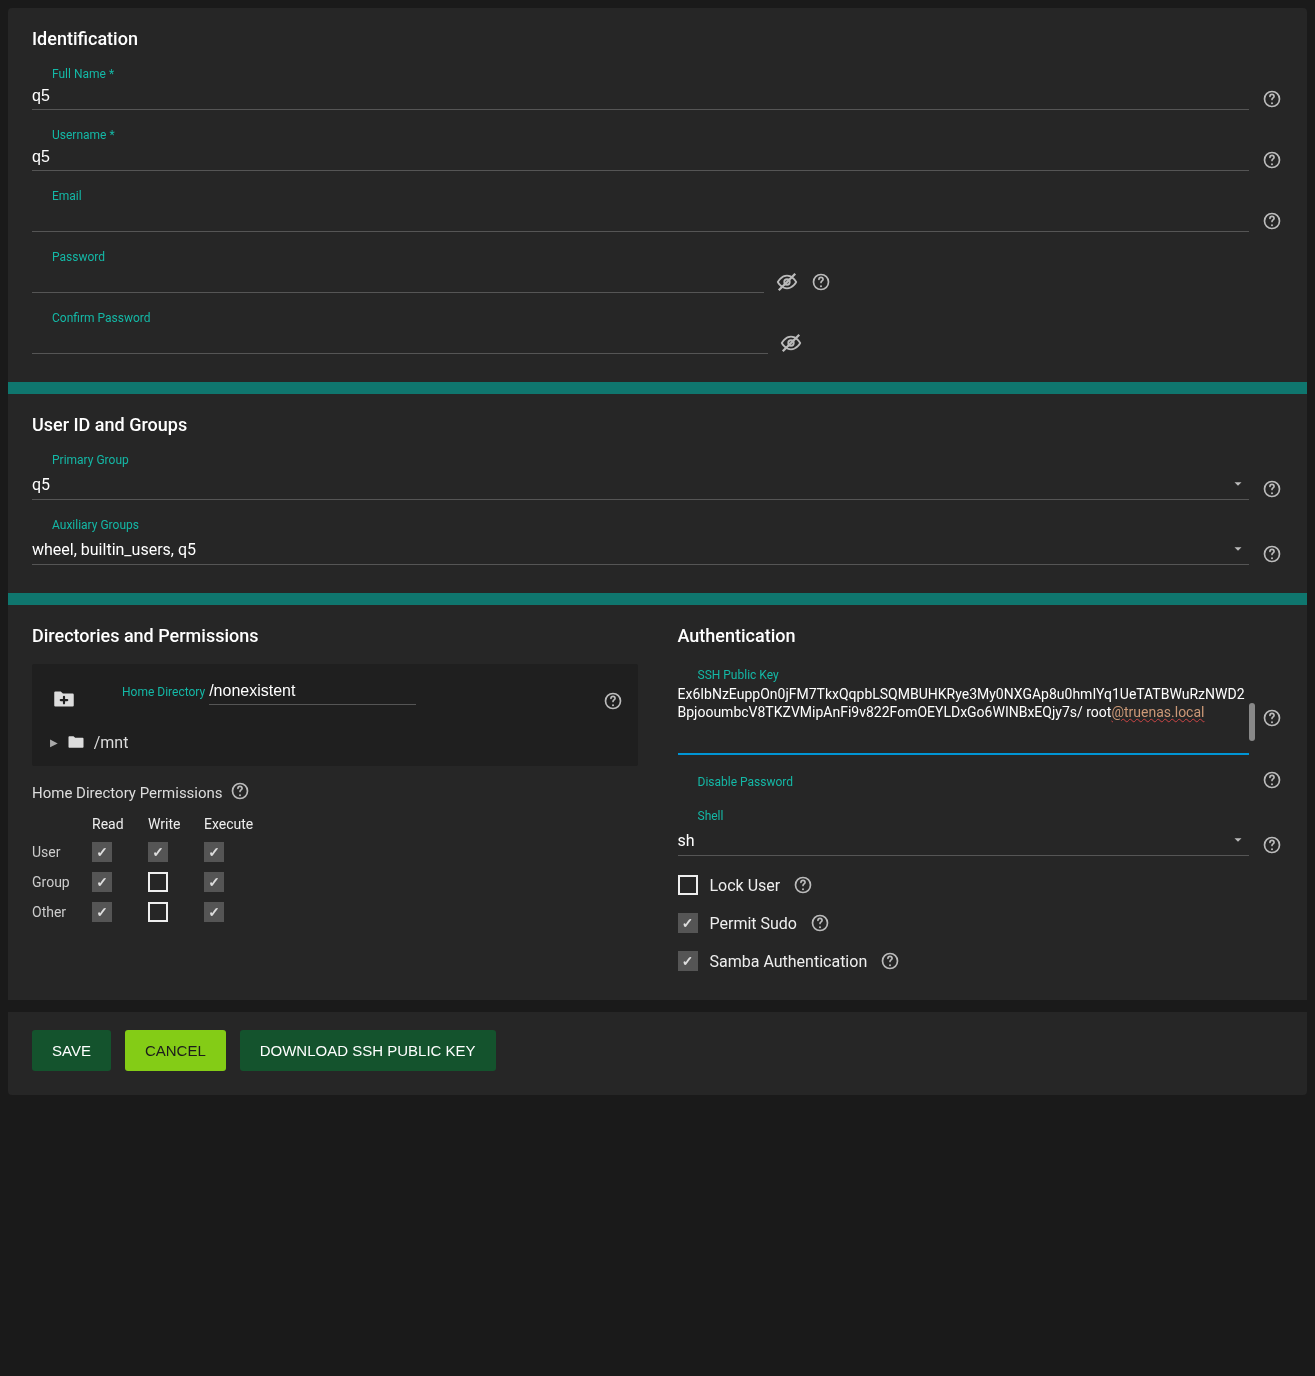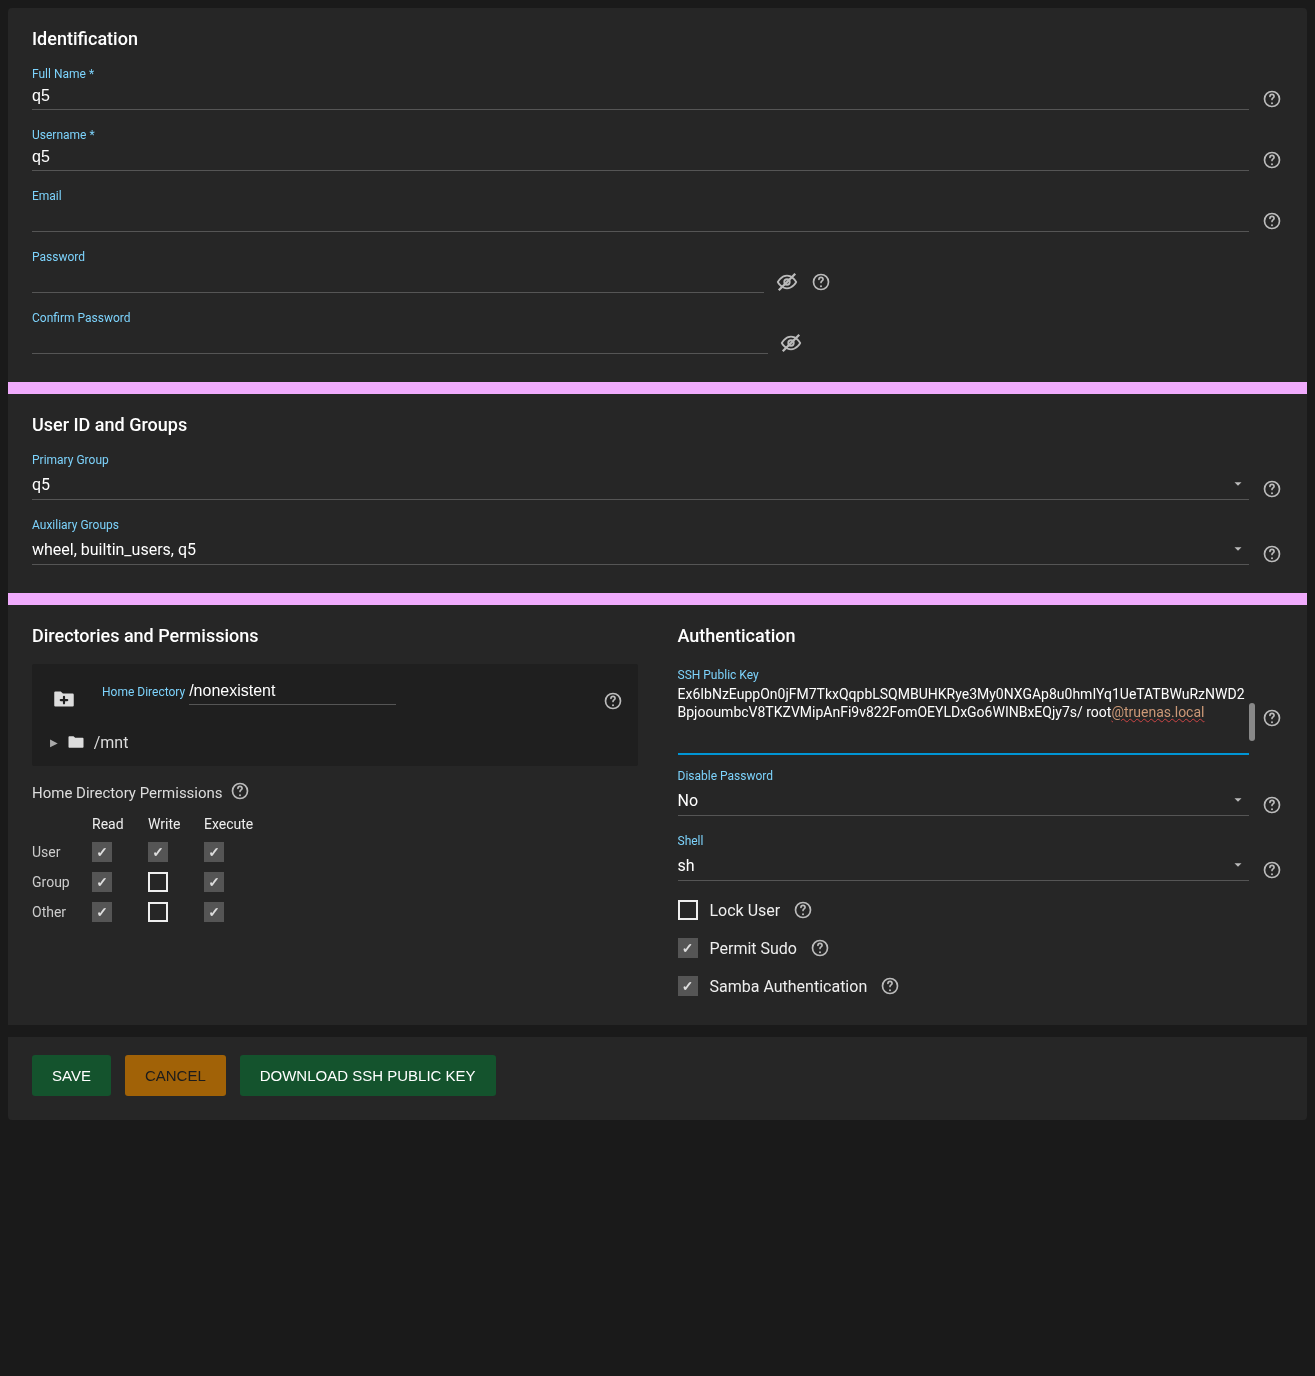--- a/index.html
+++ b/index.html
@@ -9,21 +9,21 @@
   color: #ccc;
   padding: 8px;
 }
 .panel {
   background: #262626;
   border-radius: 4px;
   overflow: hidden;
 }
 .section {
   padding: 20px 24px 28px;
-  border-bottom: 12px solid #f0abfc;
+  border-bottom: 12px solid #0f766e;
 }
 .section:last-of-type { border-bottom: none; }
 .section-title {
   color: #fff;
   font-size: 18px;
   font-weight: 500;
   margin-bottom: 18px;
 }
 .field-row {
   display: flex;
@@ -31,22 +31,23 @@
   gap: 12px;
   margin-bottom: 18px;
 }
 .field {
   flex: 1;
   display: flex;
   flex-direction: column;
 }
 .field-label {
   font-size: 12px;
-  color: #7dd3fc;
+  color: #14b8a6;
   margin-bottom: 2px;
+  margin-left: 20px;
 }
 .field-input {
   background: transparent;
   border: none;
   border-bottom: 1px solid #555;
   color: #fff;
   font-size: 16px;
   padding: 4px 0;
   outline: none;
 }
@@ -183,21 +184,21 @@
 .btn {
   border: none;
   font-size: 15px;
   font-weight: 500;
   padding: 12px 20px;
   border-radius: 3px;
   cursor: pointer;
   margin-right: 10px;
 }
 .btn-primary { background: #14532d; color: #fff; }
-.btn-secondary { background: #a16207; color: #1c1c1c; }
+.btn-secondary { background: #84cc16; color: #1c1c1c; }
 svg { display: block; }
 </style>
 </head>
 <body>
 
 <svg width="0" height="0" style="position:absolute">
   <defs>
     <g id="i-help">
       <circle cx="12" cy="12" r="9" fill="none" stroke="currentColor" stroke-width="2"></circle>
       <path d="M9.5 9a2.5 2.5 0 115 0c0 1.5-2.5 1.8-2.5 3.5" fill="none" stroke="currentColor" stroke-width="2" stroke-linecap="round"></path>
@@ -414,28 +415,20 @@
               <use href="#i-help"></use>
             </svg>
           </span>
       </div>
 
       <div style="height:14px"></div>
 
       <div class="field-row">
         <div class="field">
           <label class="field-label">Disable Password</label>
-          <div class="select-row">
-            <span class="select-value">No</span>
-            <span class="icon-btn">
-                <svg width="14" height="14" viewBox="0 0 24 24">
-                  <use href="#i-caret"></use>
-                </svg>
-              </span>
-          </div>
         </div>
         <span class="icon-btn">
             <svg class="help-icon" viewBox="0 0 24 24">
               <use href="#i-help"></use>
             </svg>
           </span>
       </div>
 
       <div class="field-row">
         <div class="field">

